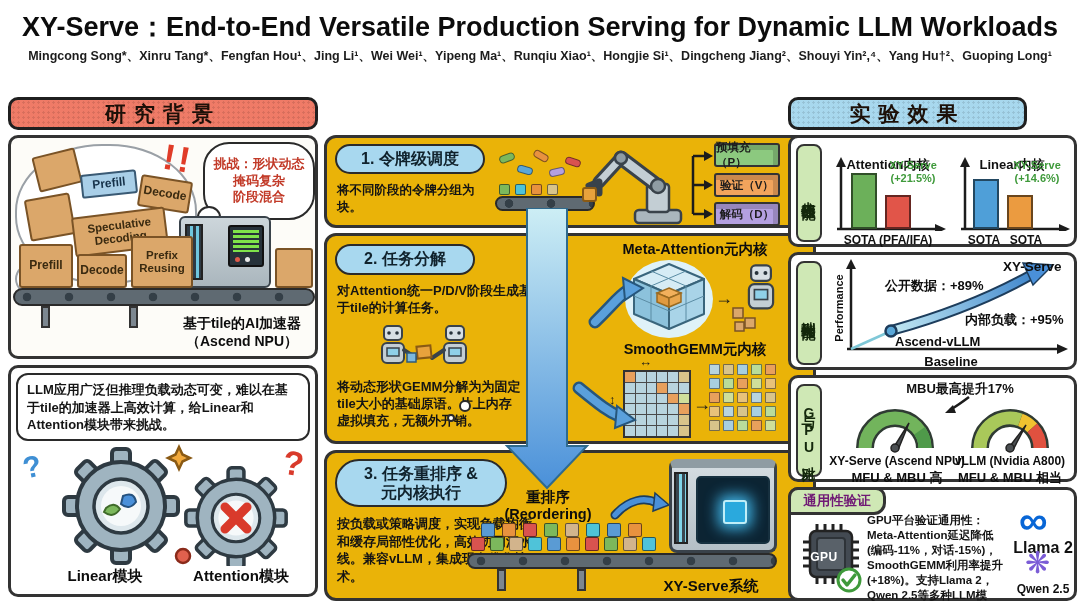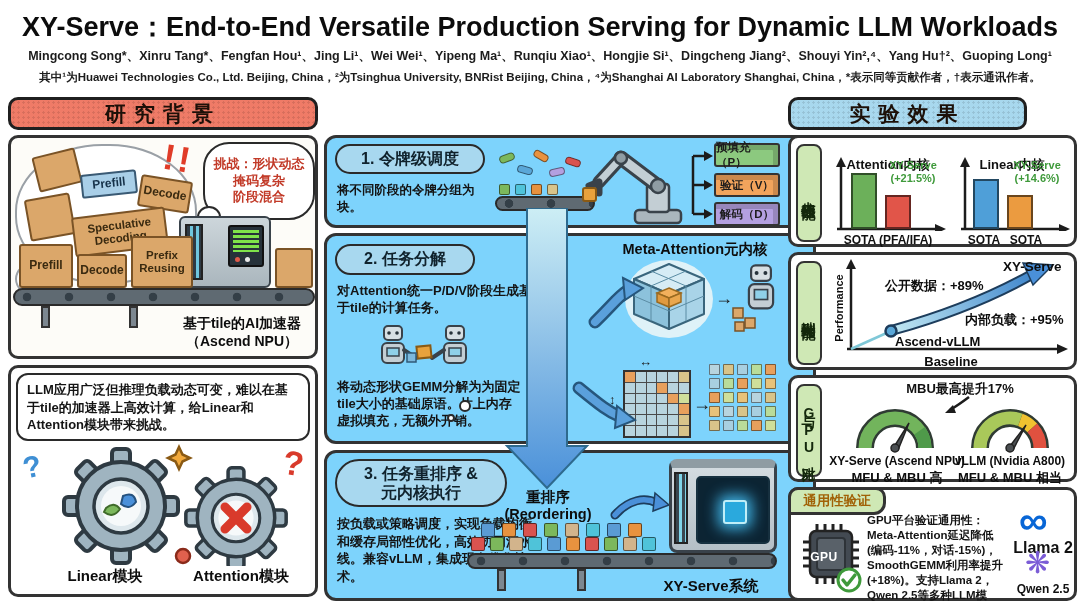--- a/index.html
+++ b/index.html
@@ -20,21 +20,21 @@
   #col-right{left:788px;width:239px;height:507px;}
 
   .col-hdr{position:absolute;left:0;right:0;top:1px;height:33px;border:3px solid #1f1f1f;border-radius:10px;
            text-align:center;font-size:21px;font-weight:800;line-height:27px;letter-spacing:8px;color:#1d1008;
            background-image:radial-gradient(rgba(0,0,0,0.10) 1px,transparent 1.4px);background-size:5px 5px;}
   .hdr-red{background-color:#ef7b67;}
   .hdr-yellow{background-color:#f5c44b;background-image:linear-gradient(180deg,#f8d express 05e,#f2b13c);background-image:radial-gradient(rgba(120,70,0,0.10) 1px,transparent 1.4px),linear-gradient(180deg,#f8d05e,#f2b43e);}
   .hdr-blue{background-color:#a8d8ee;}
 
   .panel{position:absolute;background:#fff;border:3px solid #333;border-radius:10px;}
-  .mbox{position:absolute;left:2px;width:492px;background:#7dd3fc;border:3px solid #333;border-radius:12px;}
+  .mbox{position:absolute;left:2px;width:492px;background:#eab308;border:3px solid #333;border-radius:12px;}
 
   
   #lp1{top:39px;left:0;width:310px;height:224px;background:#fdfcf8;}
   .cloud-big{position:absolute;left:4px;top:6px;width:182px;height:140px;background:#fff;border:2px solid #9aa0a6;border-radius:48%;}
   .cloud-big:before{content:"";position:absolute;left:-2px;bottom:-14px;width:34px;height:30px;background:#fff;border:2px solid #9aa0a6;border-radius:50%;}
   .fbox{position:absolute;background:#dba76a;border:2px solid #7a5326;border-radius:3px;display:flex;align-items:center;justify-content:center;
         text-align:center;font-size:11px;font-weight:800;color:#3a2a10;line-height:1.1;}
   .fb1{left:24px;top:14px;width:44px;height:36px;transform:rotate(-14deg);}
   .fb-prefill{left:70px;top:34px;width:56px;height:24px;background:#a9cfe8;border-color:#3a5a74;color:#16324a;font-size:12px;transform:rotate(-6deg);}
   .fb-decode{left:128px;top:40px;width:52px;height:32px;transform:rotate(9deg);font-size:12px;}
@@ -162,37 +162,36 @@
   .g-annot{position:absolute;left:84px;top:2px;width:170px;text-align:center;font-size:13px;font-weight:800;}
   #gannot-arrow{position:absolute;left:152px;top:17px;width:30px;height:20px;}
   #gauges{position:absolute;left:34px;top:14px;width:252px;height:62px;}
   .gcap{position:absolute;text-align:center;font-weight:800;color:#0d0d0d;}
   .gc1a{left:34px;top:76px;width:144px;font-size:12px;}
   .gc1b{left:34px;top:91px;width:144px;font-size:13px;}
   .gc2a{left:150px;top:76px;width:138px;font-size:12px;}
   .gc2b{left:150px;top:91px;width:138px;font-size:13px;}
 
   .tab{position:absolute;left:-3px;top:-3px;width:98px;height:28px;background:#cfe8b5;border:3px solid #333;border-radius:10px 10px 12px 0;
-       display:flex;align-items:center;justify-content:center;font-size:13.5px;font-weight:800;color:#a16207;}
+       display:flex;align-items:center;justify-content:center;font-size:13.5px;font-weight:800;color:#701a75;}
   #chip{position:absolute;left:8px;top:30px;width:64px;height:74px;}
   .chiplabel{position:absolute;left:12px;top:60px;width:42px;text-align:center;color:#fff;font-size:12px;font-weight:800;letter-spacing:0.5px;}
   .gtext{position:absolute;left:76px;top:23px;width:142px;font-size:11.5px;font-weight:700;line-height:1.3;color:#141414;}
   .meta-logo{position:absolute;left:228px;top:10px;font-size:40px;font-weight:800;color:#0866d6;line-height:1;}
   .llama{position:absolute;left:220px;top:49px;width:64px;text-align:center;font-size:16px;font-weight:800;}
   .qwen-logo{position:absolute;left:234px;top:58px;font-size:30px;color:#7b5cd6;line-height:1;}
   .qwen{position:absolute;left:215px;top:92px;width:74px;text-align:center;font-size:12px;font-weight:800;}
 </style>
 </head>
 <body>
 
 <div id="poster">
 
   <div class="title">XY-Serve：End-to-End Versatile Production Serving for Dynamic LLM Workloads</div>
   <div class="authors">Mingcong Song*、Xinru Tang*、Fengfan Hou¹、Jing Li¹、Wei Wei¹、Yipeng Ma¹、Runqiu Xiao¹、Hongjie Si¹、Dingcheng Jiang²、Shouyi Yin²,⁴、Yang Hu†²、Guoping Long¹</div>
-  <div class="affil">其中¹为Huawei Technologies Co., Ltd. Beijing, China，²为Tsinghua University, BNRist Beijing, China，⁴为Shanghai AI Laboratory Shanghai, China，*表示同等贡献作者，†表示通讯作者。</div>
 
   <section id="col-left">
     <div class="col-hdr hdr-red">研究背景</div>
 
     <div id="lp1" class="panel">
       <div class="cloud-big"></div>
       <div class="fbox fb1"></div>
       <div class="fbox fb-prefill">Prefill</div>
       <div class="fbox fb-decode">Decode</div>
       <div class="fbox fb2"></div>
@@ -360,20 +359,21 @@
           <circle cx="-4" cy="-19" r="1.8" fill="#27323a"></circle>
             <circle cx="4" cy="-19" r="1.8" fill="#27323a"></circle>
           <rect x="-11" y="-9" width="22" height="22" rx="5" fill="#c3ced4" stroke="#39424a" stroke-width="2"></rect>
           <rect x="-6" y="-4" width="12" height="9" fill="#8fd0e8" stroke="#39424a" stroke-width="1.5"></rect>
         </g>
         <rect x="2" y="48" width="10" height="10" fill="#dba76a" stroke="#7a5326" stroke-width="1.5"></rect>
         <rect x="14" y="58" width="10" height="10" fill="#dba76a" stroke="#7a5326" stroke-width="1.5"></rect>
         <rect x="4" y="62" width="9" height="9" fill="#dba76a" stroke="#7a5326" stroke-width="1.5"></rect>
       </svg>
 
+      <div class="ktitle" style="top:104px;">SmoothGEMM元内核</div>
       <div class="arrow-glyph axlr">↔</div>
       <div class="arrow-glyph axud">↕</div>
       <div id="gridA">
           <div style="background: rgb(232, 160, 92);"></div>
           <div style="background: rgb(184, 212, 222);"></div>
           <div style="background: rgb(184, 212, 222);"></div>
           <div style="background: rgb(184, 212, 222);"></div>
           <div style="background: rgb(184, 212, 222);"></div>
           <div style="background: rgb(216, 196, 138);"></div>
           <div style="background: rgb(184, 212, 222);"></div>

